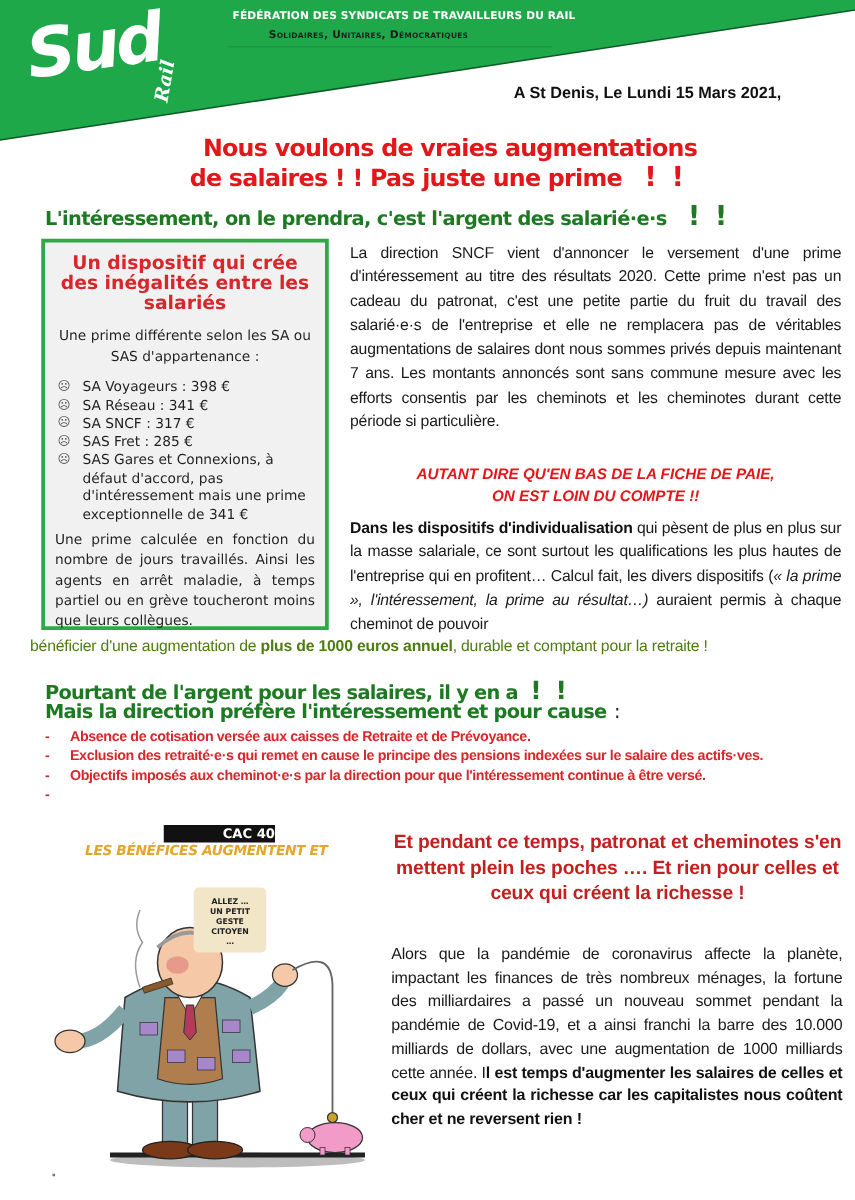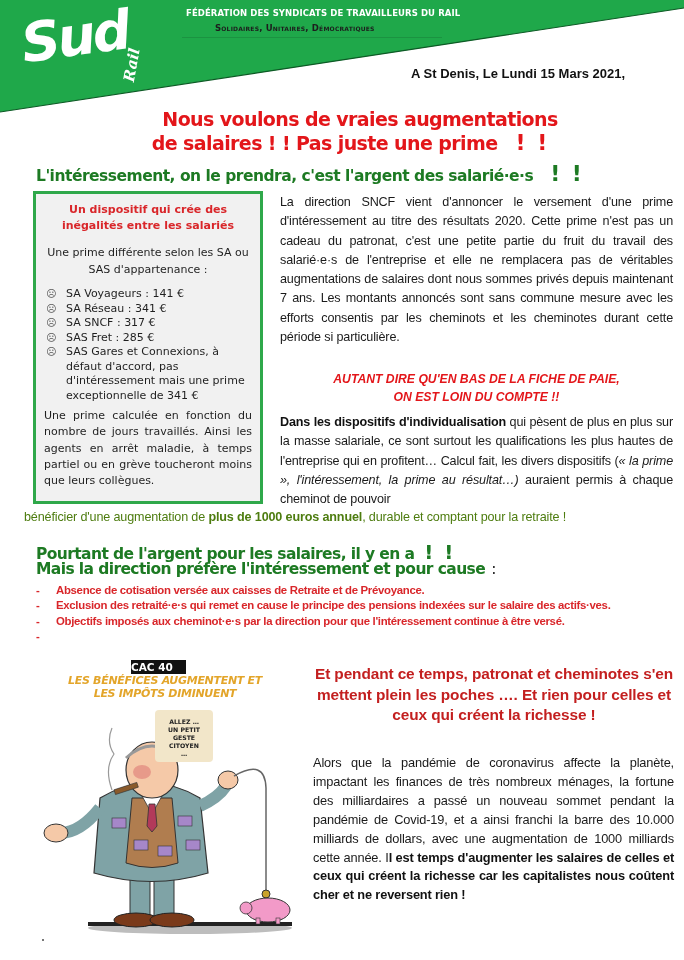--- a/index.html
+++ b/index.html
@@ -16,21 +16,21 @@
 
   .date { position: absolute; left: 411px; top: 66px; font-weight: bold; font-size: 13px; color: #111; }
 
   .headline { position: absolute; left: 0; width: 684px; text-align: center; font-family: "DejaVu Sans", sans-serif; font-weight: bold; color: #e3161a; font-size: 19px; letter-spacing: -0.6px; line-height: 22px; }
   .headline.l1 { top: 108px; padding-left: 36px; }
   .headline.l2 { top: 132px; padding-left: 17px; }
   .sub-headline { position: absolute; left: 36px; top: 161px; font-family: "DejaVu Sans", sans-serif; font-weight: bold; color: #1d7a23; font-size: 15.5px; letter-spacing: -0.5px; }
   .excl { font-size: 22px; margin-left: 12px; letter-spacing: 2px; }
 
   .infobox { position: absolute; left: 33px; top: 191px; width: 230px; height: 313px; border: 3px solid #2fa84a; background: #f1f1f1; padding: 7px 8px 6px 8px; font-family: "DejaVu Sans", sans-serif; font-size: 11px; line-height: 14.5px; color: #1f1f1f; }
-  .infobox .box-title { text-align: center; color: #d9262a; font-weight: bold; font-size: 11px; line-height: 16px; margin-top: 1px; }
+  .infobox .box-title { text-align: center; color: #d9262a; font-weight: bold; font-size: 15px; line-height: 16px; margin-top: 1px; }
   .infobox .box-intro { text-align: center; margin-top: 10px; line-height: 17px; }
   .infobox ul { list-style: none; margin-top: 9px; }
   .infobox li { position: relative; padding-left: 22px; line-height: 14.5px; }
   .infobox li .bullet { position: absolute; left: 2px; top: 0; font-size: 10px; color: #555; }
   .infobox .box-footer { text-align: justify; margin-top: 5px; line-height: 16.3px; }
 
   .para { position: absolute; font-size: 12.6px; line-height: 19.3px; text-align: justify; color: #1a1a1a; letter-spacing: -0.15px; }
   .para b { color: #111; }
   .p1 { left: 280px; top: 193px; width: 393px; }
   .callout { position: absolute; left: 280px; top: 370px; width: 393px; text-align: center; color: #e3161a; font-style: italic; font-weight: bold; font-size: 12.2px; line-height: 18px; }
@@ -41,21 +41,21 @@
   .gh1 { top: 540px; }
   .gh2 { top: 560px; }
   .gh1 .excl { font-size: 20px; margin-left: 10px; }
   .gh2 .colon { color: #222; font-weight: normal; margin-left: 6px; }
 
   .reasons { position: absolute; left: 36px; top: 583px; list-style: none; }
   .reasons li { position: relative; padding-left: 20px; color: #d9262a; font-weight: bold; font-size: 11.4px; line-height: 15.3px; letter-spacing: -0.3px; }
   .reasons li .dash { position: absolute; left: 0; color: #d9262a; }
 
   .cartoon { position: absolute; left: 30px; top: 658px; width: 270px; height: 290px; }
-  .cac-badge { position: absolute; left: 101px; top: 2px; width: 55px; height: 14px; background: #111; color: #ffffff; font-family: "DejaVu Sans", sans-serif; font-weight: bold; font-size: 10.5px; text-align: left; line-height: 14px; }
+  .cac-badge { position: absolute; left: 101px; top: 2px; width: 89px; height: 14px; background: #111; color: #ffffff; font-family: "DejaVu Sans", sans-serif; font-weight: bold; font-size: 10.5px; text-align: right; line-height: 14px; }
   .cac-caption { position: absolute; left: 0; top: 17px; width: 270px; text-align: center; color: #e3a52a; font-family: "DejaVu Sans", sans-serif; font-weight: bold; font-style: italic; font-size: 11px; line-height: 12.5px; letter-spacing: -0.3px; }
   .bubble { position: absolute; left: 125px; top: 52px; width: 58px; height: 52px; background: #f2e6c9; border-radius: 4px; text-align: center; font-family: "DejaVu Sans", sans-serif; font-weight: bold; font-size: 6.2px; line-height: 8px; padding-top: 8px; color: #222; }
   .cartoon svg { position: absolute; left: 0; top: 0; }
 
   .rich-head { position: absolute; left: 310px; top: 664px; width: 368px; text-align: center; color: #c31f1f; font-weight: bold; font-size: 15.4px; line-height: 20.5px; letter-spacing: -0.1px; }
   .p3 { left: 313px; top: 754px; width: 361px; font-size: 12.8px; line-height: 18.9px; }
 
   .footer-dot { position: absolute; left: 42px; top: 939px; width: 2px; height: 2px; background: #777; }
 </style>
 </head>
@@ -82,21 +82,21 @@
 </div>
 <div class="sub-headline">
   <span>L'intéressement, on le prendra, c'est l'argent des salarié·e·s</span>
   <span class="excl">! !</span>
 </div>
 
 <div class="infobox">
   <div class="box-title">Un dispositif qui crée des inégalités entre les salariés</div>
   <div class="box-intro">Une prime différente selon les SA ou SAS d'appartenance :</div>
   <ul>
-    <li><span class="bullet">☹</span><span>SA Voyageurs : 141 €</span></li>
+    <li><span class="bullet">☹</span><span>SA Voyageurs : 398 €</span></li>
     <li><span class="bullet">☹</span><span>SA Réseau : 341 €</span></li>
     <li><span class="bullet">☹</span><span>SA SNCF : 317 €</span></li>
     <li><span class="bullet">☹</span><span>SAS Fret : 285 €</span></li>
     <li><span class="bullet">☹</span><span>SAS Gares et Connexions, à défaut d'accord, pas d'intéressement mais une prime exceptionnelle de 341 €</span></li>
   </ul>
   <div class="box-footer">Une prime calculée en fonction du nombre de jours travaillés. Ainsi les agents en arrêt maladie, à temps partiel ou en grève toucheront moins que leurs collègues.</div>
 </div>
 
 <div class="para p1">La direction SNCF vient d'annoncer le versement d'une prime d'intéressement au titre des résultats 2020. Cette prime n'est pas un cadeau du patronat, c'est une petite partie du fruit du travail des salarié·e·s de l'entreprise et elle ne remplacera pas de véritables augmentations de salaires dont nous sommes privés depuis maintenant 7 ans. Les montants annoncés sont sans commune mesure avec les efforts consentis par les cheminots et les cheminotes durant cette période si particulière.</div>
 <div class="callout">
@@ -160,21 +160,20 @@
     <path d="M82 132 Q74 110 84 96 Q76 84 82 70" fill="none" stroke="#999" stroke-width="1.2"></path>
 
     <ellipse cx="238" cy="252" rx="22" ry="12" fill="#f29ac8" stroke="#333" stroke-width="1"></ellipse>
     <circle cx="216" cy="250" r="6" fill="#f29ac8" stroke="#333" stroke-width="0.8"></circle>
     <rect x="226" y="260" width="4" height="6" fill="#f29ac8" stroke="#333" stroke-width="0.6"></rect>
     <rect x="246" y="260" width="4" height="6" fill="#f29ac8" stroke="#333" stroke-width="0.6"></rect>
   </svg>
   <div class="cac-badge">CAC 40</div>
   <div class="cac-caption">
     <div>LES BÉNÉFICES AUGMENTENT ET</div>
-    <div>LES IMPÔTS DIMINUENT</div>
   </div>
   <div class="bubble">
     <div>ALLEZ …</div>
     <div>UN PETIT</div>
     <div>GESTE</div>
     <div>CITOYEN</div>
     <div>…</div>
   </div>
 </div>
 

